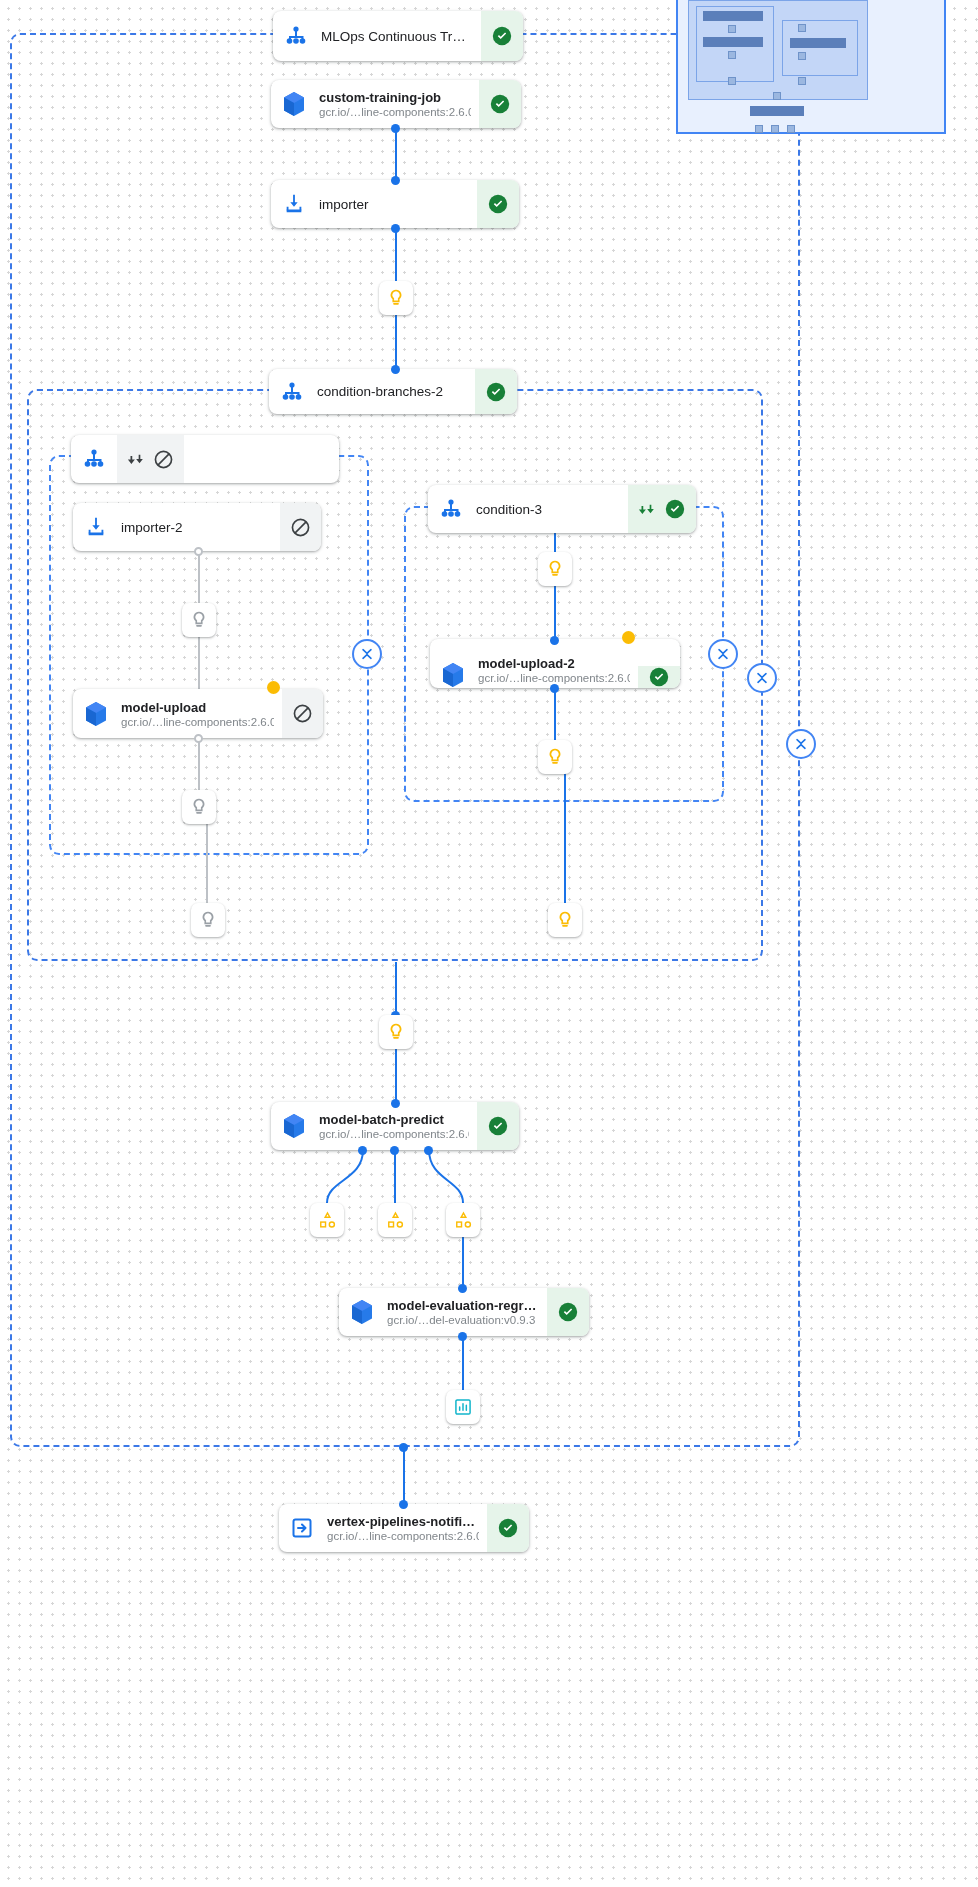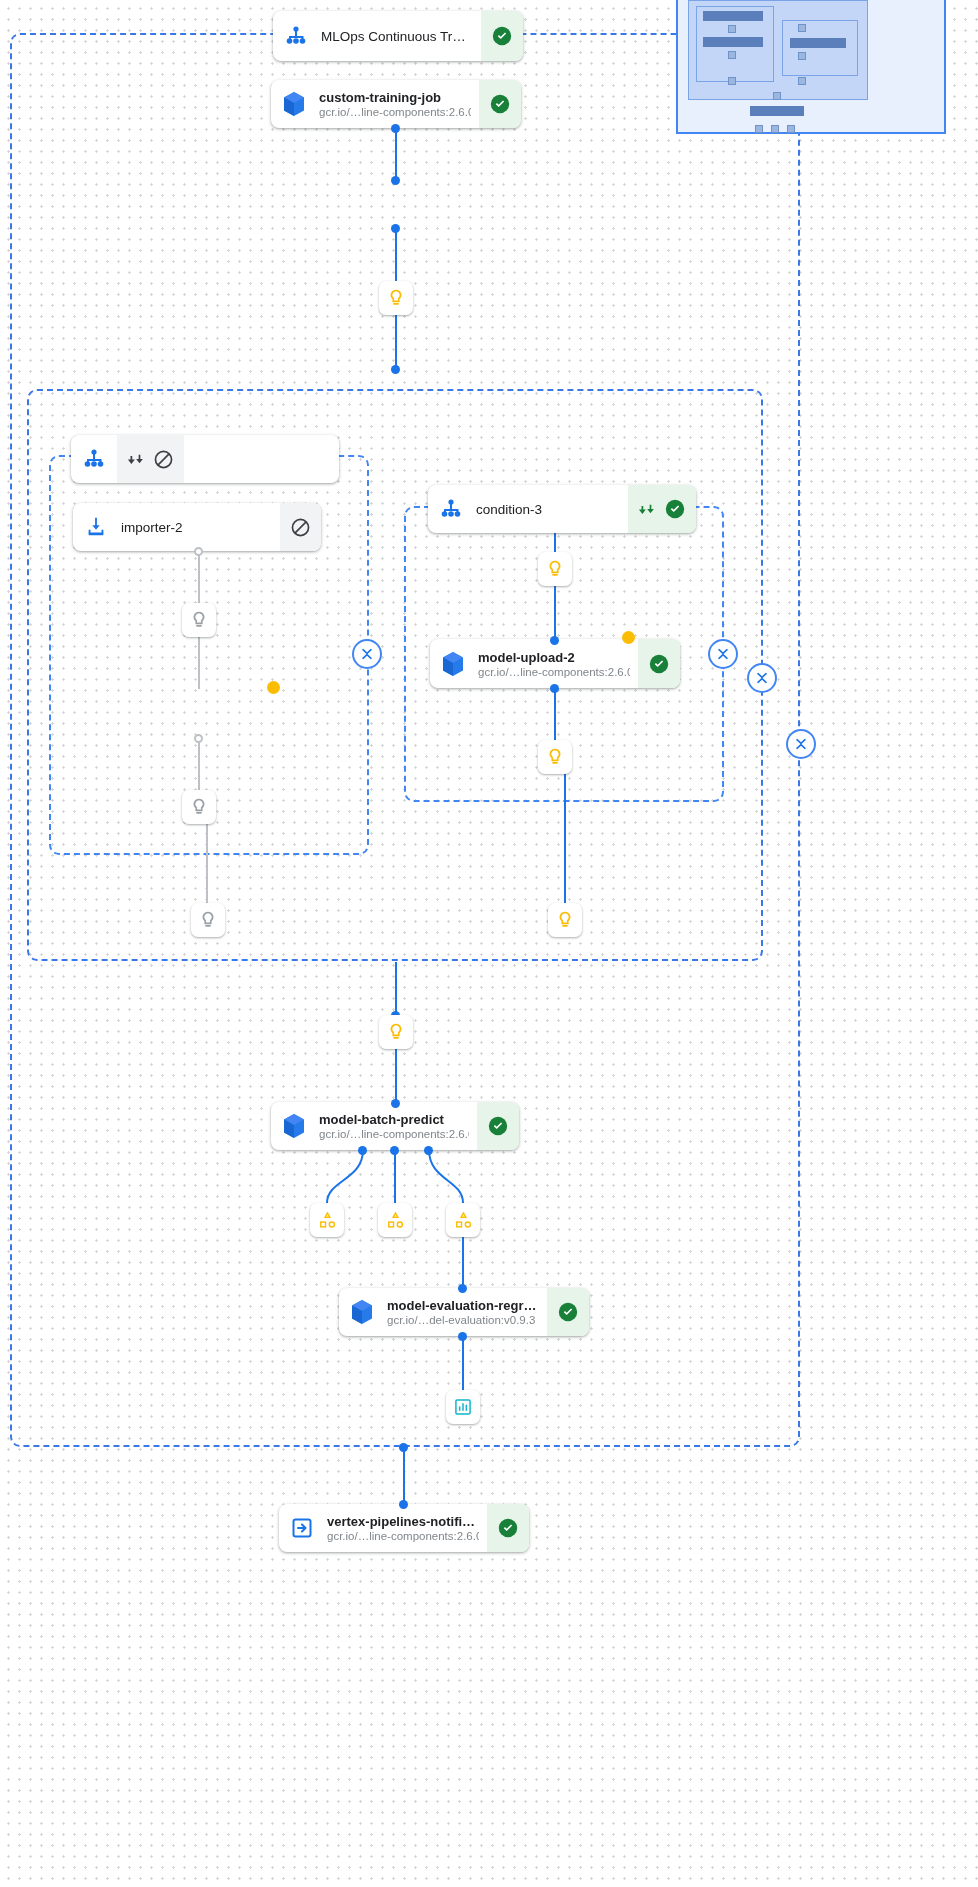--- a/index.html
+++ b/index.html
@@ -229,105 +229,164 @@
       <div class="node-sub">gcr.io/…line-components:2.6.0</div>
     </div>
     <div class="node-status ok">
       <svg width="22" height="22" viewBox="0 0 24 24">
         <circle cx="12" cy="12" r="10" fill="#188038"></circle>
         <path d="M10.6 15.4 7.4 12.2l1.3-1.3 1.9 1.9 4.7-4.7 1.3 1.3z" fill="#fff"></path>
       </svg>
     </div>
   </div>
 
+  <div class="node" style="left:271px; top:180px; width:248px; height:48px;">
+    <div class="node-icon">
+      <svg width="22" height="22" viewBox="0 0 24 24" fill="#1a73e8">
+        <path d="M11 2h2v8h3l-4 5-4-5h3z"></path>
+          <path d="M4 18h16v3H4z"></path>
+        <path d="M4 15h2v4H4zM18 15h2v4h-2z"></path>
+      </svg>
+    </div>
+    <div class="node-body">
+      <div class="node-title">importer</div>
+    </div>
+    <div class="node-status ok">
+      <svg width="22" height="22" viewBox="0 0 24 24">
+        <circle cx="12" cy="12" r="10" fill="#188038"></circle>
+        <path d="M10.6 15.4 7.4 12.2l1.3-1.3 1.9 1.9 4.7-4.7 1.3 1.3z" fill="#fff"></path>
+      </svg>
+    </div>
+  </div>
 
   <div class="badge" style="left:379px; top:281px;">
     <svg width="20" height="20" viewBox="0 0 24 24" fill="none" stroke="#fbbc04" stroke-width="2">
       <path d="M12 3a5.5 5.5 0 0 0-3.3 9.9V16h6.6v-3.1A5.5 5.5 0 0 0 12 3z"></path>
       <path d="M9.5 19h5" stroke-linecap="round"></path>
     </svg>
   </div>
 
-
-  <div class="node" style="left:71px; top:435px; width:268px; height:48px;">
+  <div class="node" style="left:269px; top:369px; width:248px; height:45px;">
     <div class="node-icon">
       <svg width="24" height="24" viewBox="0 0 24 24" fill="#1a73e8">
         <circle cx="12" cy="5" r="2.6"></circle>
           <circle cx="5.5" cy="17" r="2.8"></circle>
         <circle cx="12" cy="17" r="2.8"></circle>
           <circle cx="18.5" cy="17" r="2.8"></circle>
         <path d="M11 7h2v5h-2z"></path>
           <path d="M5.5 12h13v2h-13z"></path>
         <path d="M5 12h2v3H5zM17.5 12h2v3h-2z"></path>
       </svg>
     </div>
-    <div class="node-status skip">
-      <svg width="20" height="20" viewBox="0 0 24 24" fill="#3c4043">
-        <path d="M4 9h2v4h3l-4 5-4-5h3z" transform="translate(0,-1) scale(1.05)"></path>
-        <path d="M15 8h2v5h3l-4 5-4-5h3z" transform="translate(-1,-1)"></path>
-      </svg>
-      <svg width="21" height="21" viewBox="0 0 24 24">
-        <circle cx="12" cy="12" r="9.2" fill="none" stroke="#3c4043" stroke-width="1.9"></circle>
-        <line x1="5.6" y1="18.4" x2="18.4" y2="5.6" stroke="#3c4043" stroke-width="1.9"></line>
-      </svg>
-    </div>
-  </div>
-
-  <div class="node" style="left:73px; top:503px; width:248px; height:48px;">
-    <div class="node-icon">
-      <svg width="22" height="22" viewBox="0 0 24 24" fill="#1a73e8">
-        <path d="M11 2h2v8h3l-4 5-4-5h3z"></path>
-          <path d="M4 18h16v3H4z"></path>
-        <path d="M4 15h2v4H4zM18 15h2v4h-2z"></path>
-      </svg>
-    </div>
-    <div class="node-body">
-      <div class="node-title">importer-2</div>
-    </div>
-    <div class="node-status skip">
-      <svg width="21" height="21" viewBox="0 0 24 24">
-        <circle cx="12" cy="12" r="9.2" fill="none" stroke="#3c4043" stroke-width="1.9"></circle>
-        <line x1="5.6" y1="18.4" x2="18.4" y2="5.6" stroke="#3c4043" stroke-width="1.9"></line>
-      </svg>
-    </div>
-  </div>
-
-  <div class="badge" style="left:182px; top:603px;">
-    <svg width="20" height="20" viewBox="0 0 24 24" fill="none" stroke="#9aa0a6" stroke-width="2">
-      <path d="M12 3a5.5 5.5 0 0 0-3.3 9.9V16h6.6v-3.1A5.5 5.5 0 0 0 12 3z"></path>
-      <path d="M9.5 19h5" stroke-linecap="round"></path>
-    </svg>
-  </div>
-
-
-  <div class="badge" style="left:182px; top:790px;">
-    <svg width="20" height="20" viewBox="0 0 24 24" fill="none" stroke="#9aa0a6" stroke-width="2">
-      <path d="M12 3a5.5 5.5 0 0 0-3.3 9.9V16h6.6v-3.1A5.5 5.5 0 0 0 12 3z"></path>
-      <path d="M9.5 19h5" stroke-linecap="round"></path>
-    </svg>
-  </div>
-  <div class="badge" style="left:191px; top:903px;">
-    <svg width="20" height="20" viewBox="0 0 24 24" fill="none" stroke="#9aa0a6" stroke-width="2">
-      <path d="M12 3a5.5 5.5 0 0 0-3.3 9.9V16h6.6v-3.1A5.5 5.5 0 0 0 12 3z"></path>
-      <path d="M9.5 19h5" stroke-linecap="round"></path>
-    </svg>
-  </div>
-
-  <div class="node" style="left:428px; top:485px; width:268px; height:48px;">
+    <div class="node-body">
+      <div class="node-title">condition-branches-2</div>
+    </div>
+    <div class="node-status ok">
+      <svg width="22" height="22" viewBox="0 0 24 24">
+        <circle cx="12" cy="12" r="10" fill="#188038"></circle>
+        <path d="M10.6 15.4 7.4 12.2l1.3-1.3 1.9 1.9 4.7-4.7 1.3 1.3z" fill="#fff"></path>
+      </svg>
+    </div>
+  </div>
+
+  <div class="node" style="left:71px; top:435px; width:268px; height:48px;">
     <div class="node-icon">
       <svg width="24" height="24" viewBox="0 0 24 24" fill="#1a73e8">
         <circle cx="12" cy="5" r="2.6"></circle>
           <circle cx="5.5" cy="17" r="2.8"></circle>
         <circle cx="12" cy="17" r="2.8"></circle>
           <circle cx="18.5" cy="17" r="2.8"></circle>
         <path d="M11 7h2v5h-2z"></path>
           <path d="M5.5 12h13v2h-13z"></path>
         <path d="M5 12h2v3H5zM17.5 12h2v3h-2z"></path>
       </svg>
     </div>
+    <div class="node-status skip">
+      <svg width="20" height="20" viewBox="0 0 24 24" fill="#3c4043">
+        <path d="M4 9h2v4h3l-4 5-4-5h3z" transform="translate(0,-1) scale(1.05)"></path>
+        <path d="M15 8h2v5h3l-4 5-4-5h3z" transform="translate(-1,-1)"></path>
+      </svg>
+      <svg width="21" height="21" viewBox="0 0 24 24">
+        <circle cx="12" cy="12" r="9.2" fill="none" stroke="#3c4043" stroke-width="1.9"></circle>
+        <line x1="5.6" y1="18.4" x2="18.4" y2="5.6" stroke="#3c4043" stroke-width="1.9"></line>
+      </svg>
+    </div>
+  </div>
+
+  <div class="node" style="left:73px; top:503px; width:248px; height:48px;">
+    <div class="node-icon">
+      <svg width="22" height="22" viewBox="0 0 24 24" fill="#1a73e8">
+        <path d="M11 2h2v8h3l-4 5-4-5h3z"></path>
+          <path d="M4 18h16v3H4z"></path>
+        <path d="M4 15h2v4H4zM18 15h2v4h-2z"></path>
+      </svg>
+    </div>
+    <div class="node-body">
+      <div class="node-title">importer-2</div>
+    </div>
+    <div class="node-status skip">
+      <svg width="21" height="21" viewBox="0 0 24 24">
+        <circle cx="12" cy="12" r="9.2" fill="none" stroke="#3c4043" stroke-width="1.9"></circle>
+        <line x1="5.6" y1="18.4" x2="18.4" y2="5.6" stroke="#3c4043" stroke-width="1.9"></line>
+      </svg>
+    </div>
+  </div>
+
+  <div class="badge" style="left:182px; top:603px;">
+    <svg width="20" height="20" viewBox="0 0 24 24" fill="none" stroke="#9aa0a6" stroke-width="2">
+      <path d="M12 3a5.5 5.5 0 0 0-3.3 9.9V16h6.6v-3.1A5.5 5.5 0 0 0 12 3z"></path>
+      <path d="M9.5 19h5" stroke-linecap="round"></path>
+    </svg>
+  </div>
+
+  <div class="node" style="left:73px; top:689px; width:250px; height:49px;">
+    <div class="node-icon">
+      <svg width="24" height="26" viewBox="0 0 24 26" fill="#1a73e8">
+        <path d="M12 1 22 6.5v13L12 25 2 19.5v-13z" opacity=".95"></path>
+        <path d="M12 1 22 6.5 12 12 2 6.5z" fill="#4285f4"></path>
+        <path d="M12 12v13L2 19.5v-13z" fill="#1967d2"></path>
+      </svg>
+    </div>
+    <div class="node-body">
+      <div class="node-title bold">model-upload</div>
+      <div class="node-sub">gcr.io/…line-components:2.6.0</div>
+    </div>
+    <div class="node-status skip">
+      <svg width="21" height="21" viewBox="0 0 24 24">
+        <circle cx="12" cy="12" r="9.2" fill="none" stroke="#3c4043" stroke-width="1.9"></circle>
+        <line x1="5.6" y1="18.4" x2="18.4" y2="5.6" stroke="#3c4043" stroke-width="1.9"></line>
+      </svg>
+    </div>
+  </div>
+
+  <div class="badge" style="left:182px; top:790px;">
+    <svg width="20" height="20" viewBox="0 0 24 24" fill="none" stroke="#9aa0a6" stroke-width="2">
+      <path d="M12 3a5.5 5.5 0 0 0-3.3 9.9V16h6.6v-3.1A5.5 5.5 0 0 0 12 3z"></path>
+      <path d="M9.5 19h5" stroke-linecap="round"></path>
+    </svg>
+  </div>
+  <div class="badge" style="left:191px; top:903px;">
+    <svg width="20" height="20" viewBox="0 0 24 24" fill="none" stroke="#9aa0a6" stroke-width="2">
+      <path d="M12 3a5.5 5.5 0 0 0-3.3 9.9V16h6.6v-3.1A5.5 5.5 0 0 0 12 3z"></path>
+      <path d="M9.5 19h5" stroke-linecap="round"></path>
+    </svg>
+  </div>
+
+  <div class="node" style="left:428px; top:485px; width:268px; height:48px;">
+    <div class="node-icon">
+      <svg width="24" height="24" viewBox="0 0 24 24" fill="#1a73e8">
+        <circle cx="12" cy="5" r="2.6"></circle>
+          <circle cx="5.5" cy="17" r="2.8"></circle>
+        <circle cx="12" cy="17" r="2.8"></circle>
+          <circle cx="18.5" cy="17" r="2.8"></circle>
+        <path d="M11 7h2v5h-2z"></path>
+          <path d="M5.5 12h13v2h-13z"></path>
+        <path d="M5 12h2v3H5zM17.5 12h2v3h-2z"></path>
+      </svg>
+    </div>
     <div class="node-body">
       <div class="node-title">condition-3</div>
     </div>
     <div class="node-status ok">
       <svg width="20" height="20" viewBox="0 0 24 24" fill="#188038">
         <path d="M4 9h2v4h3l-4 5-4-5h3z" transform="translate(0,-1) scale(1.05)"></path>
         <path d="M15 8h2v5h3l-4 5-4-5h3z" transform="translate(-1,-1)"></path>
       </svg>
       <svg width="22" height="22" viewBox="0 0 24 24">
         <circle cx="12" cy="12" r="10" fill="#188038"></circle>
@@ -336,21 +395,21 @@
     </div>
   </div>
 
   <div class="badge" style="left:538px; top:552px;">
     <svg width="20" height="20" viewBox="0 0 24 24" fill="none" stroke="#fbbc04" stroke-width="2">
       <path d="M12 3a5.5 5.5 0 0 0-3.3 9.9V16h6.6v-3.1A5.5 5.5 0 0 0 12 3z"></path>
       <path d="M9.5 19h5" stroke-linecap="round"></path>
     </svg>
   </div>
 
-  <div class="node" style="left:430px; top:639px; width:250px; height:49px;">
+  <div class="node" style="left:430px; top:639px; width:250px; height:49px;align-items:flex-end;">
     <div class="node-icon">
       <svg width="24" height="26" viewBox="0 0 24 26" fill="#1a73e8">
         <path d="M12 1 22 6.5v13L12 25 2 19.5v-13z" opacity=".95"></path>
         <path d="M12 1 22 6.5 12 12 2 6.5z" fill="#4285f4"></path>
         <path d="M12 12v13L2 19.5v-13z" fill="#1967d2"></path>
       </svg>
     </div>
     <div class="node-body">
       <div class="node-title bold">model-upload-2</div>
       <div class="node-sub">gcr.io/…line-components:2.6.0</div>

